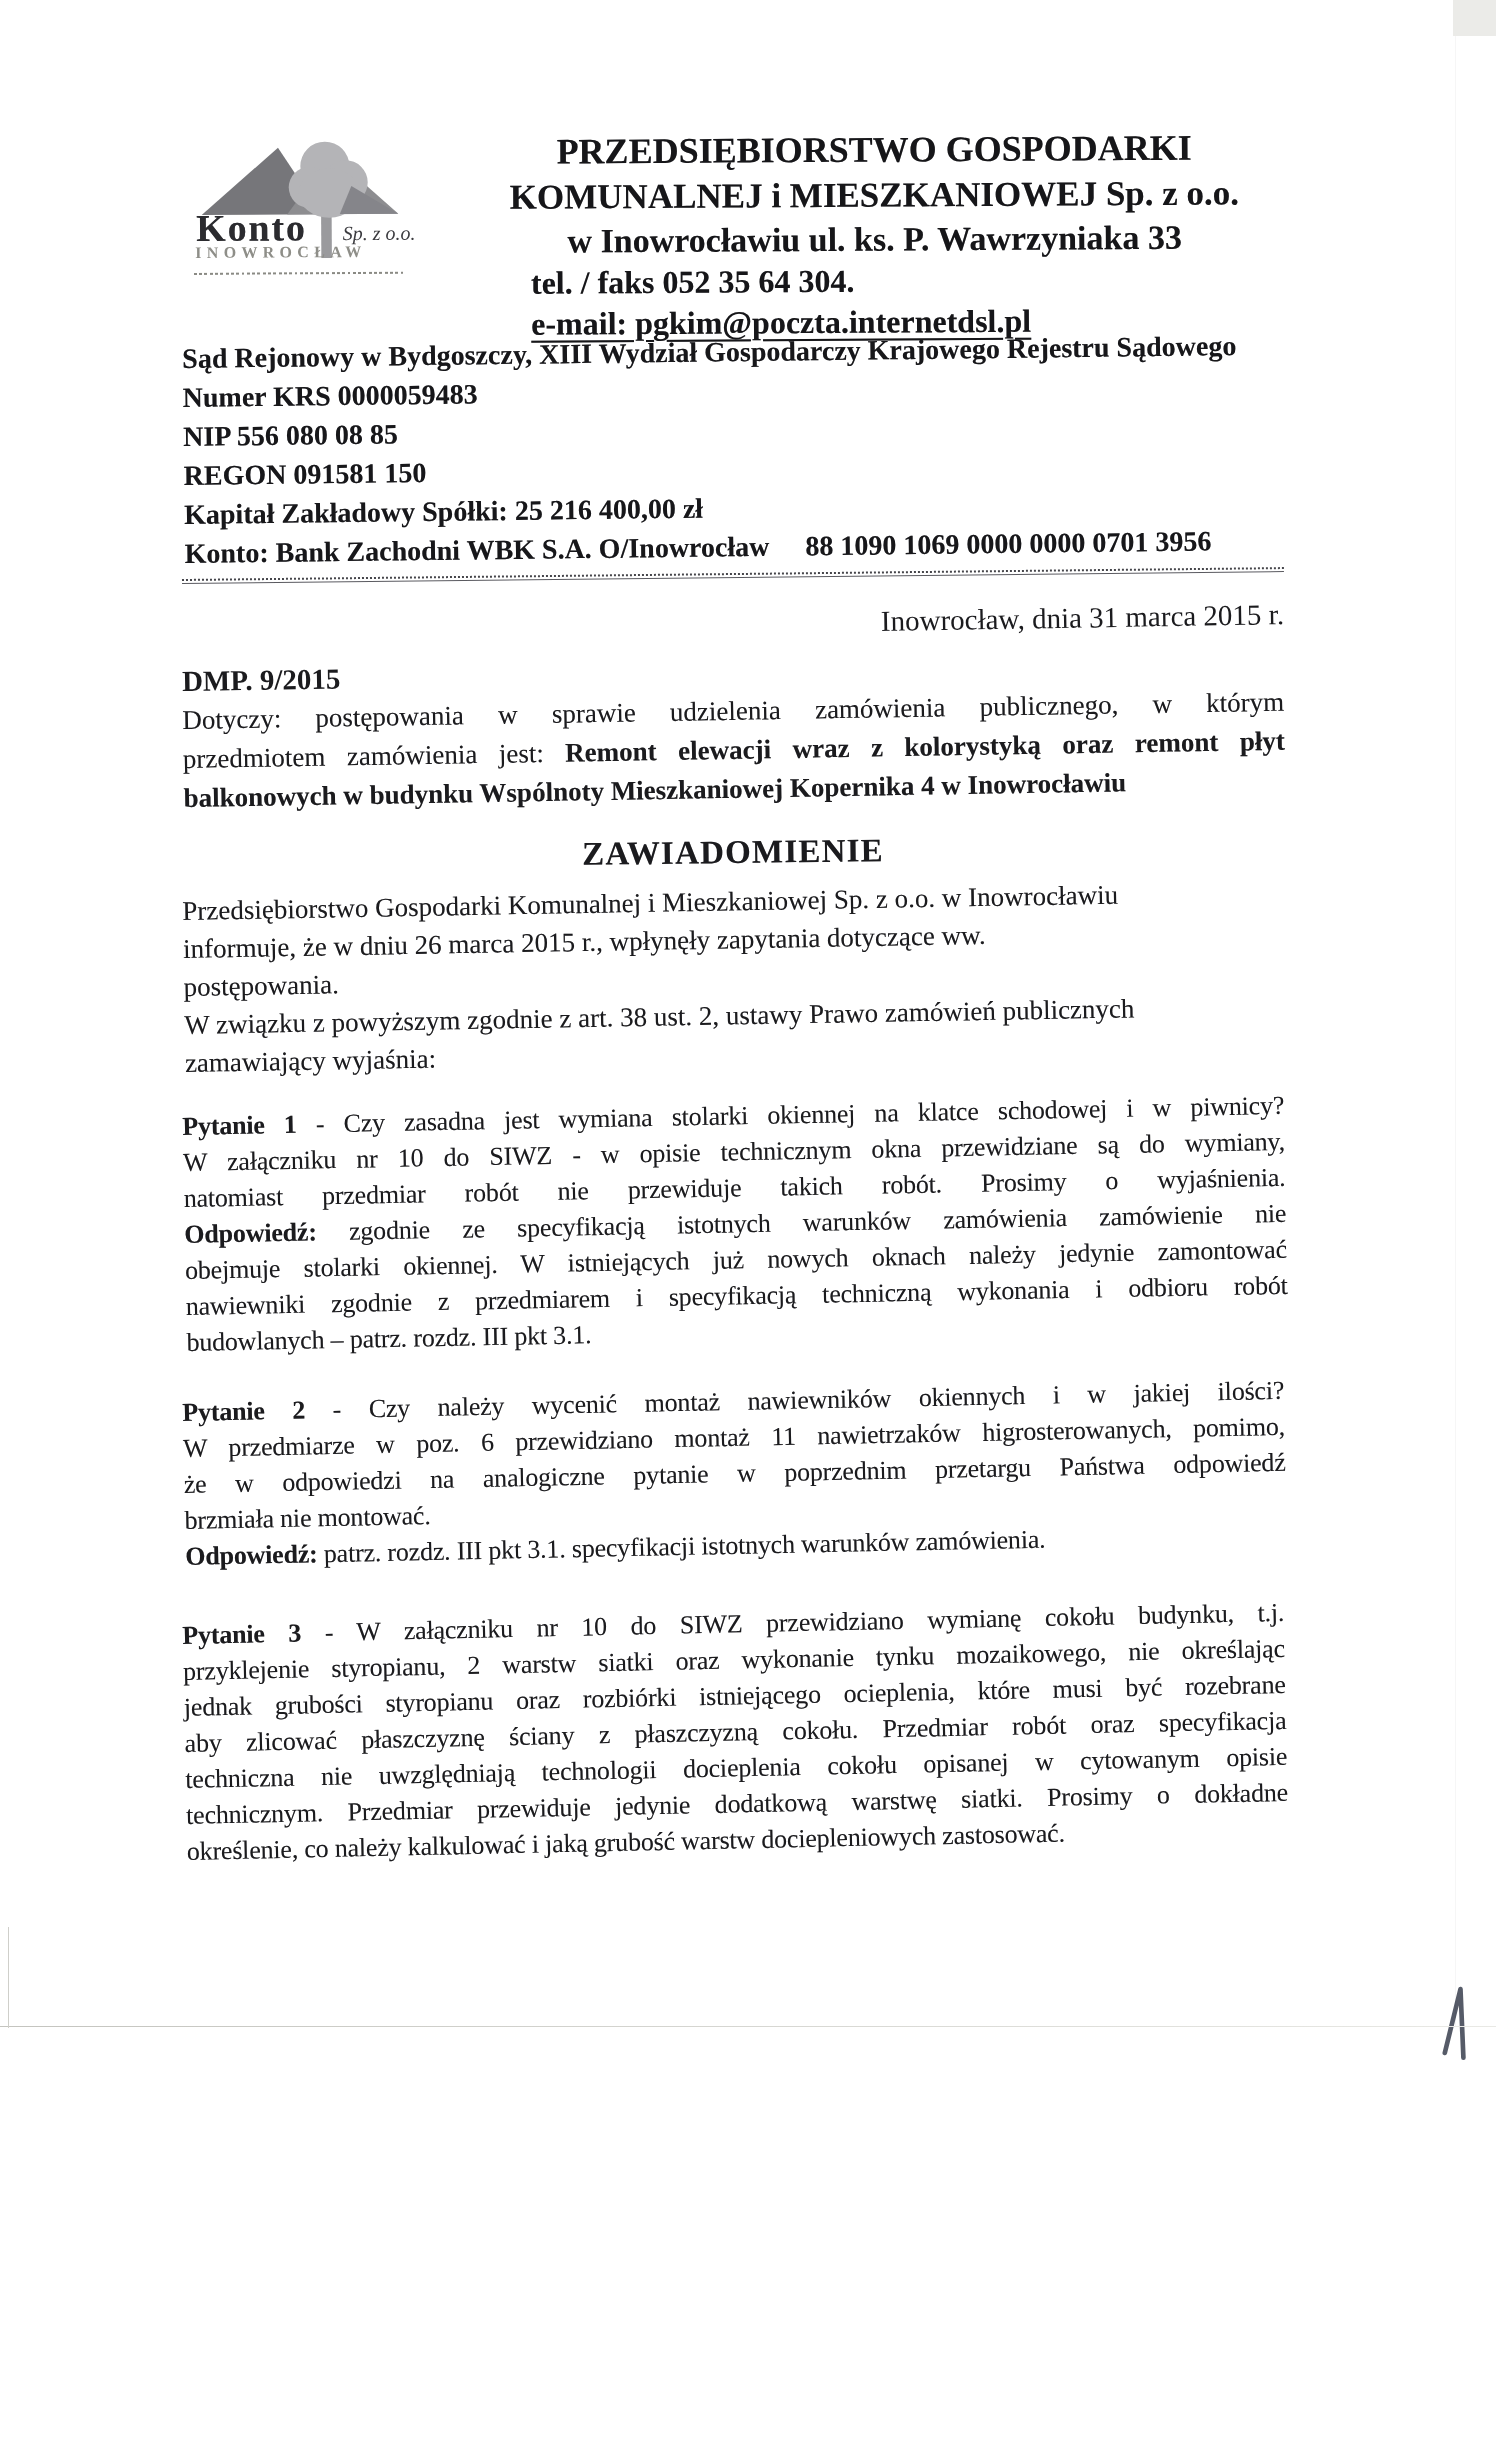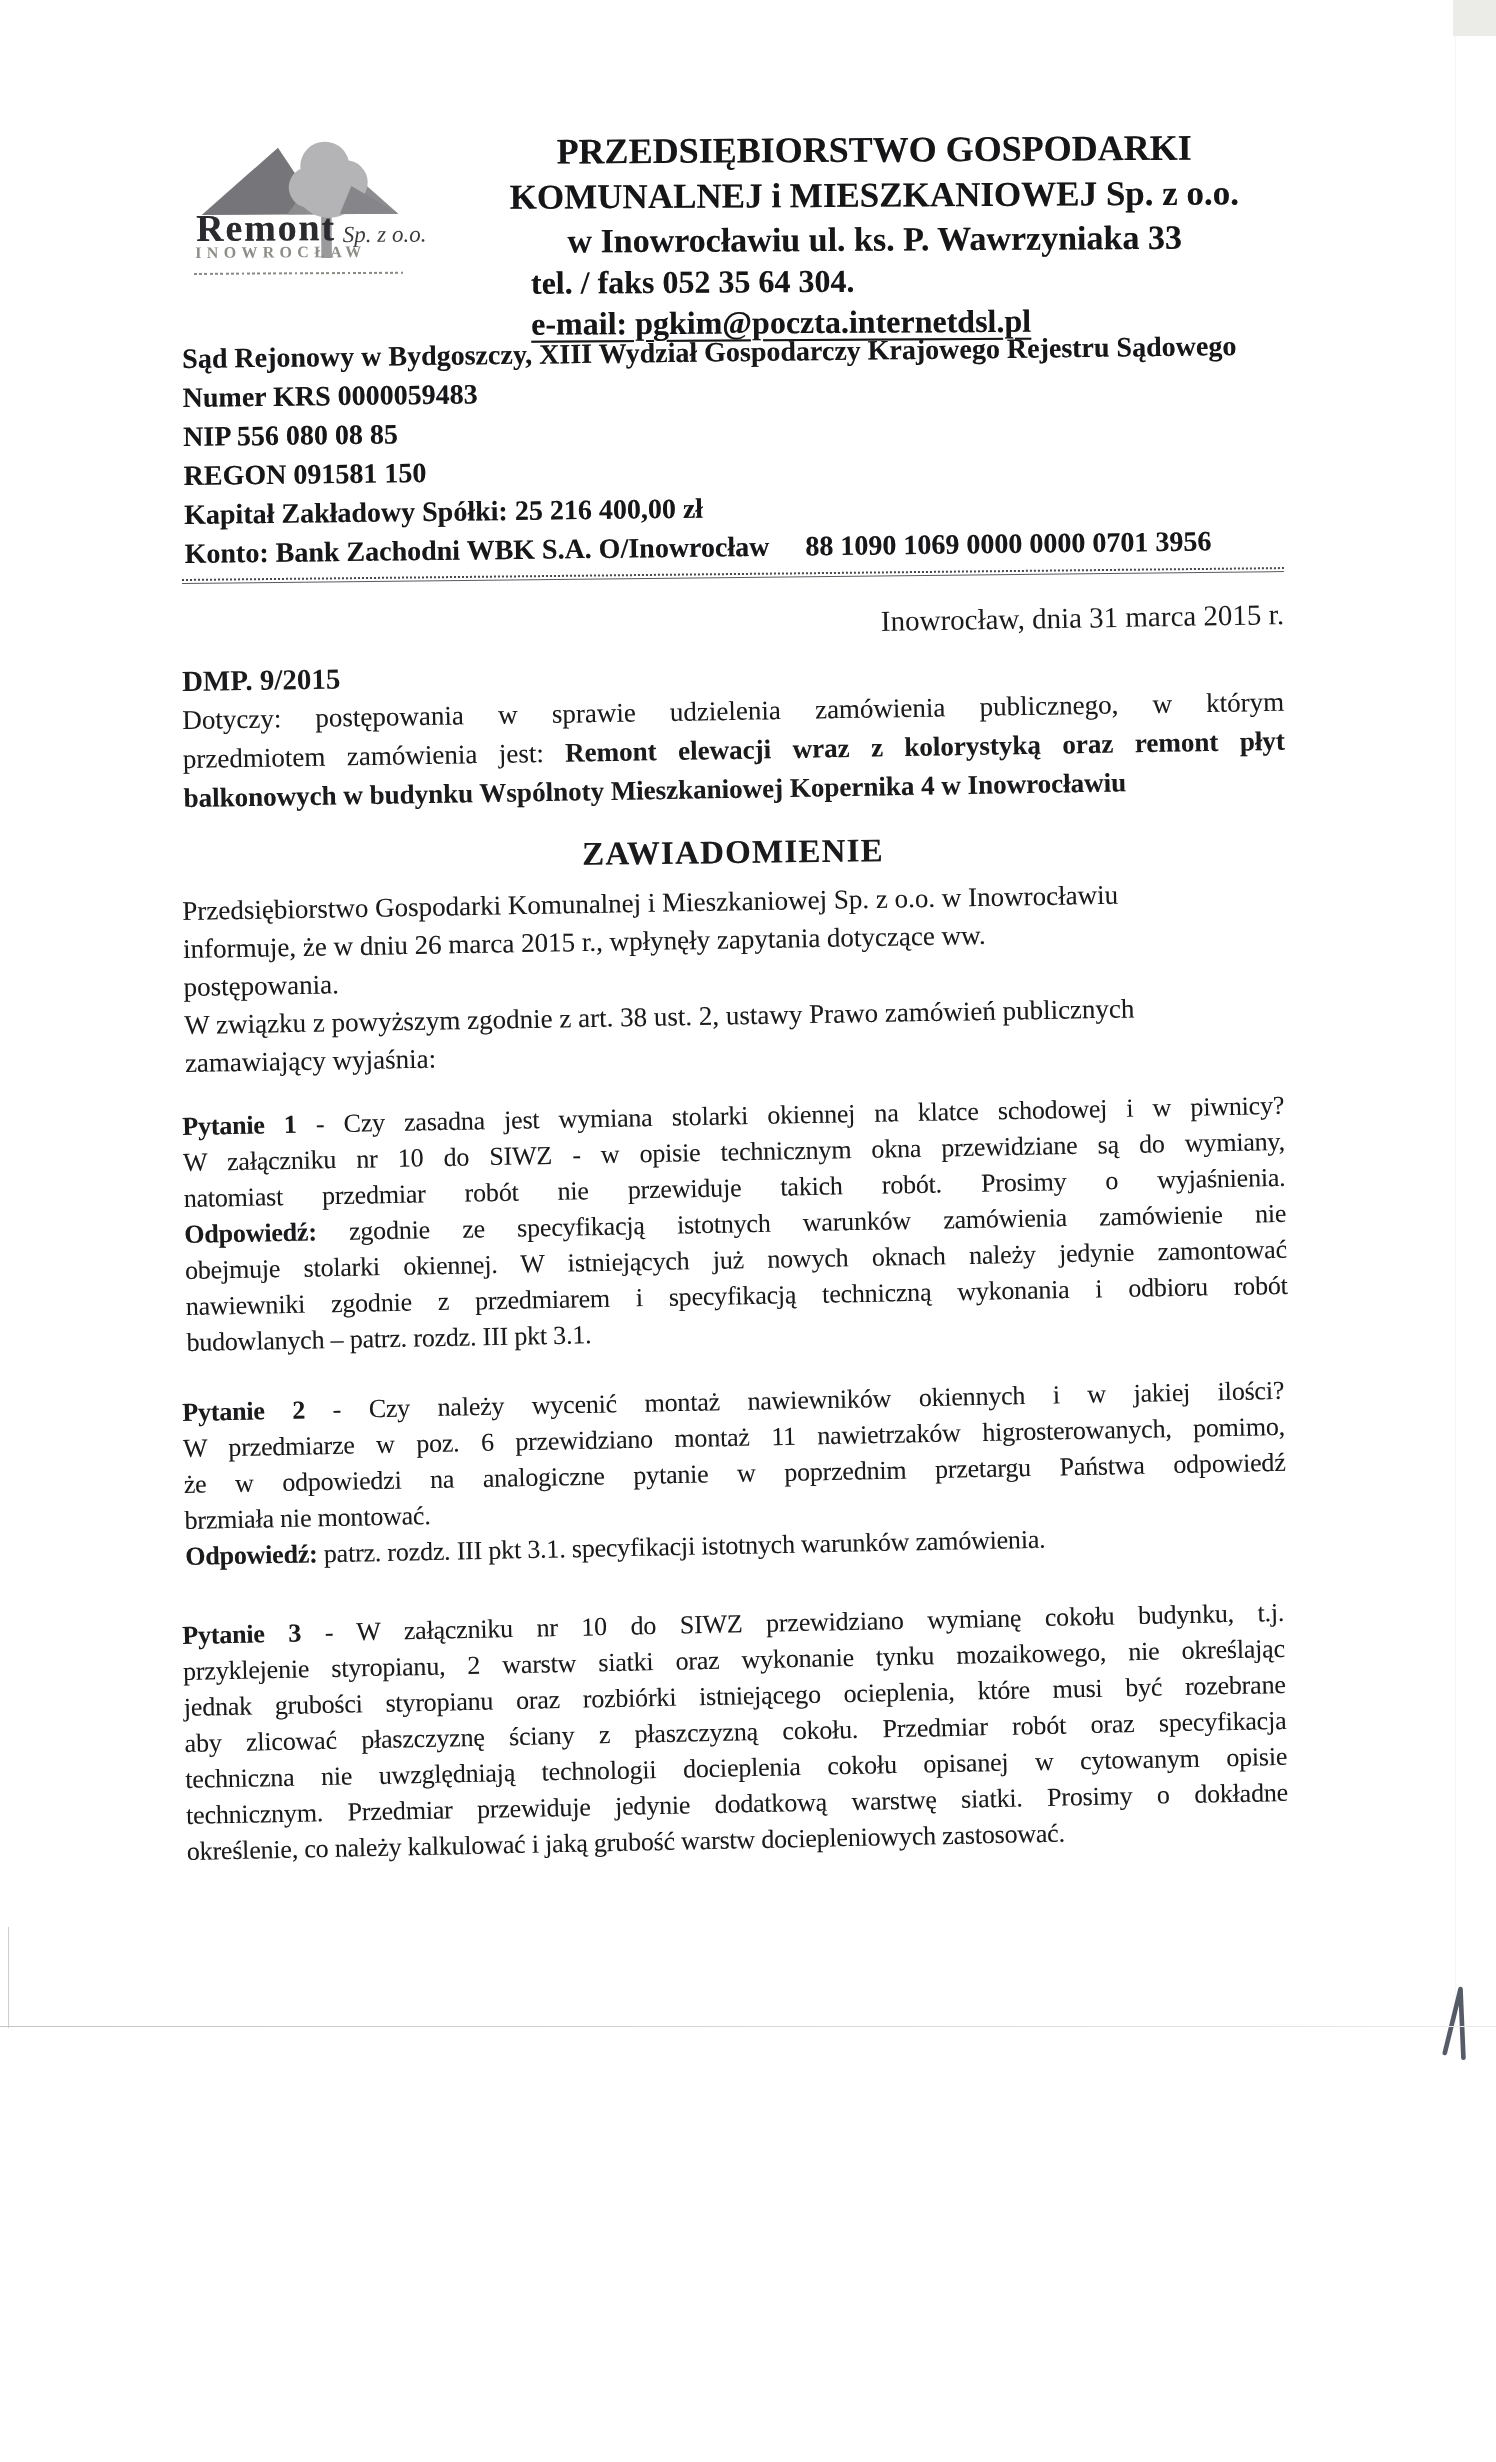--- a/index.html
+++ b/index.html
@@ -12,21 +12,21 @@
     color:#1b1b1e;
   }
   
   .logo{position:absolute;left:191px;top:129px;width:235px;height:152px;transform:rotate(-0.35deg);transform-origin:left top;}
   .logo-mountains{position:absolute;left:8.8px;top:3.5px;}
   .logo-acronym{
     position:absolute;left:4.7px;top:77px;
     font-size:38px;font-weight:bold;letter-spacing:1.8px;color:#2b2b2f;
     text-shadow:0 0 0.6px rgba(40,40,45,.5);
   }
-  .logo-suffix{position:absolute;left:151px;top:94px;font-size:23px;font-style:italic;color:#3c3c40;white-space:nowrap;}
+  .logo-suffix{position:absolute;left:151px;top:94px;font-size:20px;font-style:italic;color:#3c3c40;white-space:nowrap;}
   .logo-city{
     position:absolute;left:3.5px;top:115px;
     font-size:16px;font-weight:bold;letter-spacing:5.3px;color:#8e8e88;white-space:nowrap;
   }
   .logo-rule{
     position:absolute;left:1.8px;top:144px;width:212px;height:1.8px;
     background:repeating-linear-gradient(to right,#8a8a84 0 2.9px,transparent 2.9px 5.3px);
   }
   
   .header-text{position:absolute;left:487px;top:129px;width:774px;transform:rotate(-0.35deg);transform-origin:left top;}
@@ -83,21 +83,21 @@
       <polygon points="148,140 224,38 338,140" fill="#8d8d90"></polygon>
       <rect x="206" y="120" width="18" height="95" fill="#9a9a9d"></rect>
       <g fill="#b4b4b7">
         <circle cx="213" cy="58" r="42"></circle>
         <circle cx="248" cy="86" r="38"></circle>
         <circle cx="186" cy="94" r="35"></circle>
         <ellipse cx="220" cy="104" rx="52" ry="42"></ellipse>
       </g>
       <polygon points="258,92 338,140 238,140" fill="#85858a"></polygon>
     </svg>
-    <div class="logo-acronym">Remont</div>
+    <div class="logo-acronym">Konto</div>
     <div class="logo-suffix">Sp. z o.o.</div>
     <div class="logo-city">INOWROCŁAW</div>
     <div class="logo-rule"></div>
   </div>
 
   <div class="header-text">
     <div class="h-line h1">PRZEDSIĘBIORSTWO GOSPODARKI</div>
     <div class="h-line h2">KOMUNALNEJ i MIESZKANIOWEJ Sp. z o.o.</div>
     <div class="h-line h3">w Inowrocławiu  ul. ks. P. Wawrzyniaka 33</div>
     <div class="h-line h4">tel. / faks 052 35 64 304.</div>

